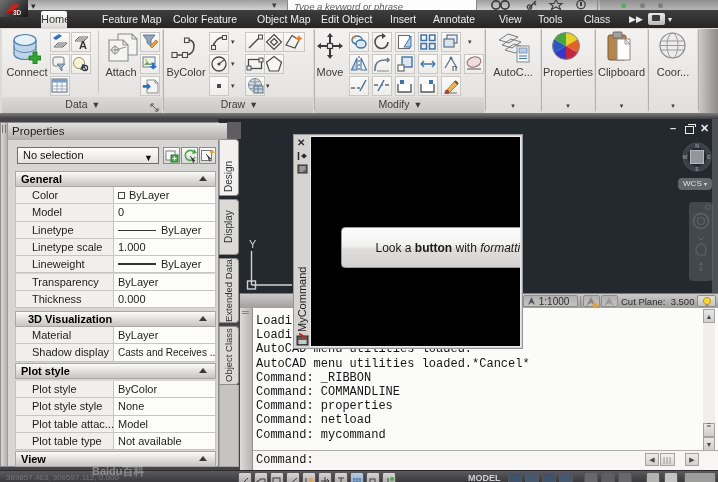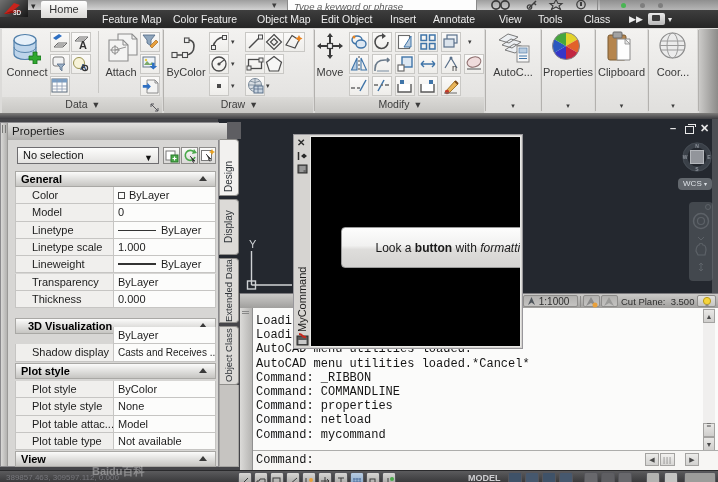--- a/index.html
+++ b/index.html
@@ -10,21 +10,21 @@
 
 #titlebar { left:0; top:0; width:718px; height:10px; background:linear-gradient(#9e9e9e,#d2d2d2); }
 #tb-right { left:600px; top:0; width:118px; height:10px; background:linear-gradient(#8f8f8f,#b5b5b5); }
 #qsearch { left:287px; top:-3px; width:190px; height:14px; background:#fdfdfd; border:1px solid #8a8a8a; font:italic 9.5px "Liberation Sans",sans-serif; color:#5a5a5a; padding:3px 0 0 6px; }
 .tbico { top:0px; height:10px; color:#3d3d3d; font-size:9px; line-height:10px; }
 #logo { left:0; top:0; width:28px; height:17px; background:linear-gradient(135deg,#707070,#161616); }
 #logo3d { left:13px; top:9px; font-size:6.5px; color:#e0e0e0; font-weight:bold; }
 
 
 #tabbar { left:0; top:10px; width:718px; height:18px; background:linear-gradient(#3e3e3e,#252525); }
-#hometab { left:41px; top:1px; width:46px; height:17px; background:linear-gradient(#ffffff,#dbdad7); border-radius:2px 2px 0 0; color:#333; font-size:11px; text-align:center; line-height:17px; }
+#hometab { left:41px; top:11px; width:26px; height:17px; background:linear-gradient(#ffffff,#dbdad7); border-radius:2px 2px 0 0; color:#333; font-size:11px; text-align:center; line-height:17px; }
 .rtab { top:11px; height:17px; color:#ededed; font-size:10.5px; line-height:17px; white-space:nowrap; }
 
 
 #ribbon { left:0; top:28px; width:718px; height:85px; background:#dcdbd9; }
 .panel { position:absolute; top:1px; height:84px; }
 .pbody { position:absolute; left:0; top:0; width:100%; height:68px; background:linear-gradient(#f3f2f0,#e4e3e1); }
 .plabel { position:absolute; left:0; top:68px; width:100%; height:16px; background:linear-gradient(#dbdad7,#c8c7c4); color:#3c3c3c; font-size:10.5px; text-align:center; line-height:15px; }
 .psep { position:absolute; top:2px; width:1px; height:81px; background:#b3b1ae; }
 .biglabel { position:absolute; top:38px; font-size:11px; color:#3a3a3a; text-align:center; }
 .smbtn { position:absolute; width:20px; height:20px; border:1px solid #c9c8c5; background:linear-gradient(#fbfaf9,#eeedea); text-align:center; }
@@ -550,22 +550,23 @@
         <div class="pval"><span style="display:inline-block;width:38px;height:2px;background:#333;vertical-align:3px;margin-right:5px;"></span>ByLayer</div>
       </div>
   <div class="prow" style="top:150.5px;">
         <div class="plab">Transparency</div>
         <div class="pval">ByLayer</div>
       </div>
   <div class="prow" style="top:167.8px;">
         <div class="plab">Thickness</div>
         <div class="pval">0.000</div>
       </div>
-  <div class="phead" style="top:195px;padding-left:12px;">3D Visualization<div class="hup"></div></div>
+  <div class="phead" style="top:188px;padding-left:12px;">3D Visualization<div class="hup"></div></div>
   <div class="prow" style="top:204px;">
+        <div class="plab">Material</div>
         <div class="pval">ByLayer</div>
       </div>
   <div class="prow" style="top:221.3px;">
         <div class="plab">Shadow display</div>
         <div class="pval" style="font-size:10px;padding-top:3px;">Casts and Receives ...</div>
       </div>
   <div class="phead" style="top:240px;">Plot style<div class="hup"></div></div>
   <div class="prow" style="top:258px;">
         <div class="plab">Plot style</div>
         <div class="pval">ByColor</div>

